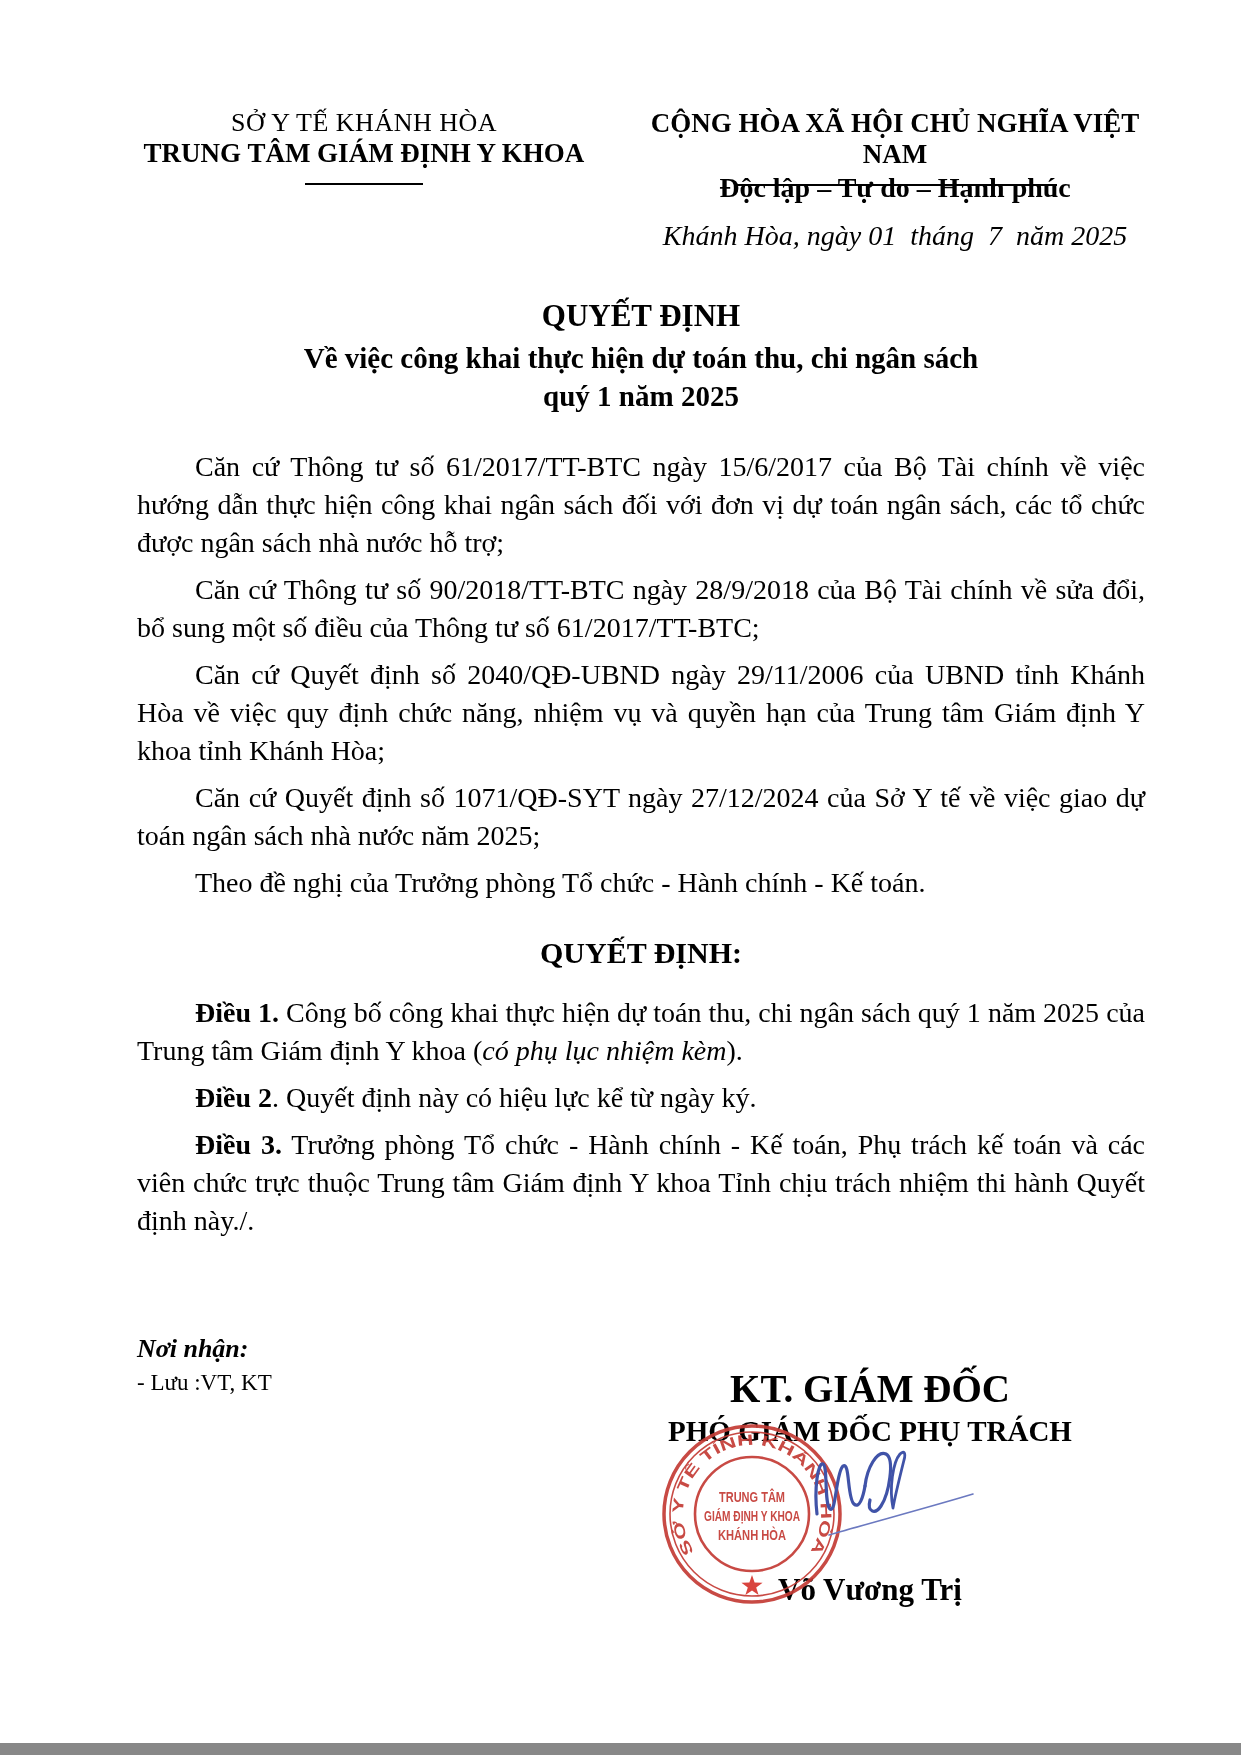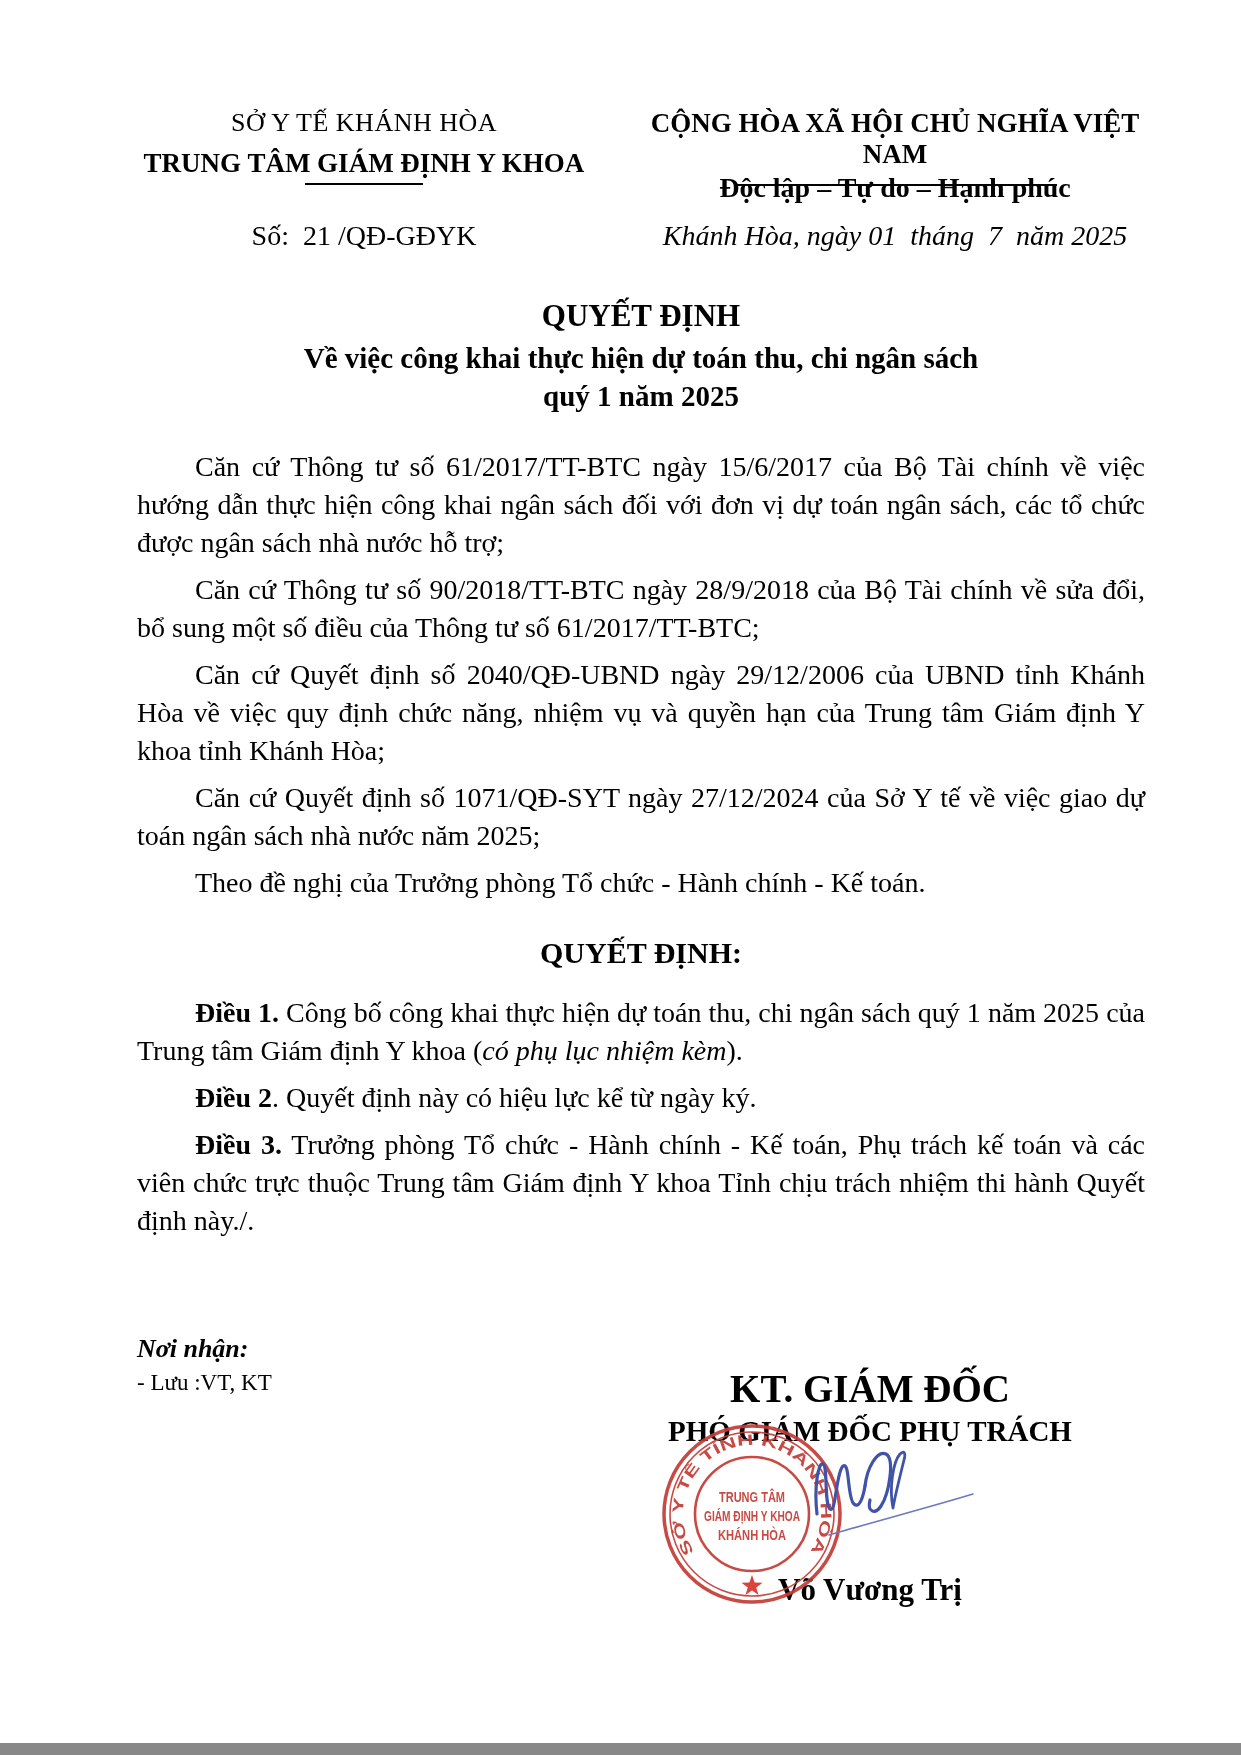--- a/index.html
+++ b/index.html
@@ -9,21 +9,21 @@
     background:#ffffff;
     margin:0 auto;
     font-family:"Liberation Serif","DejaVu Serif",serif;
     color:#000;
     overflow:hidden;
   }
   .abs{position:absolute;}
   
   .hdr-left{left:114px;top:108px;width:500px;text-align:center;}
   .hdr-left .l1{font-size:26px;letter-spacing:.5px;}
-  .hdr-left .l2{font-size:27px;font-weight:bold;margin-top:10px;}
+  .hdr-left .l2{font-size:27px;font-weight:bold;margin-top:0;}
   .hdr-right{left:630px;top:108px;width:530px;text-align:center;}
   .hdr-right .l1{font-size:27px;font-weight:bold;}
   .hdr-right .l2{font-size:28px;font-weight:bold;margin-top:2px;}
   .u-line{border-bottom:2px solid #000;height:0;}
   .ul-left{left:305px;top:183px;width:118px;}
   .ul-right{left:737px;top:184px;width:320px;}
   .doc-no{left:114px;top:220px;width:500px;text-align:center;font-size:28px;white-space:pre;}
   .date-line{left:630px;top:220px;width:530px;text-align:center;font-size:28px;font-style:italic;white-space:pre;}
   
   .title-block{left:137px;top:298px;width:1008px;text-align:center;}
@@ -51,39 +51,38 @@
 </head>
 <body>
 
 <div class="page">
 
   <div class="abs hdr-left">
     <div class="l1">SỞ Y TẾ KHÁNH HÒA</div>
     <div class="l2">TRUNG TÂM GIÁM ĐỊNH Y KHOA</div>
   </div>
   <div class="abs u-line ul-left"></div>
-  <div class="abs doc-no">Số:  21 /QĐ-GĐYK</div>
 
   <div class="abs hdr-right">
     <div class="l1">CỘNG HÒA XÃ HỘI CHỦ NGHĨA VIỆT NAM</div>
     <div class="l2">Độc lập – Tự do – Hạnh phúc</div>
   </div>
   <div class="abs u-line ul-right"></div>
   <div class="abs date-line">Khánh Hòa, ngày 01  tháng  7  năm 2025</div>
 
   <div class="abs title-block">
     <div class="t1">QUYẾT ĐỊNH</div>
     <div class="t2">Về việc công khai thực hiện dự toán thu, chi ngân sách</div>
     <div class="t3">quý 1 năm 2025</div>
   </div>
 
   <div class="abs body-block">
     <p>Căn cứ Thông tư số 61/2017/TT-BTC ngày 15/6/2017 của Bộ Tài chính về việc hướng dẫn thực hiện công khai ngân sách đối với đơn vị dự toán ngân sách, các tổ chức được ngân sách nhà nước hỗ trợ;</p>
     <p>Căn cứ Thông tư số 90/2018/TT-BTC ngày 28/9/2018 của Bộ Tài chính về sửa đổi, bổ sung một số điều của Thông tư số 61/2017/TT-BTC;</p>
-    <p>Căn cứ Quyết định số 2040/QĐ-UBND ngày 29/12/2006 của UBND tỉnh Khánh Hòa về việc quy định chức năng, nhiệm vụ và quyền hạn của Trung tâm Giám định Y khoa tỉnh Khánh Hòa;</p>
+    <p>Căn cứ Quyết định số 2040/QĐ-UBND ngày 29/11/2006 của UBND tỉnh Khánh Hòa về việc quy định chức năng, nhiệm vụ và quyền hạn của Trung tâm Giám định Y khoa tỉnh Khánh Hòa;</p>
     <p>Căn cứ Quyết định số 1071/QĐ-SYT ngày 27/12/2024 của Sở Y tế về việc giao dự toán ngân sách nhà nước năm 2025;</p>
     <p>Theo đề nghị của Trưởng phòng Tổ chức - Hành chính - Kế toán.</p>
 
     <p class="decision-heading">QUYẾT ĐỊNH:</p>
 
     <p><b>Điều 1.</b><span> Công bố công khai thực hiện dự toán thu, chi ngân sách quý 1 năm 2025 của Trung tâm Giám định Y khoa (</span><span class="it">có phụ lục nhiệm kèm</span><span>).</span></p>
 
     <p><b>Điều 2</b><span>. Quyết định này có hiệu lực kể từ ngày ký.</span></p>
 
     <p><b>Điều 3.</b><span> Trưởng phòng Tổ chức - Hành chính - Kế toán, Phụ trách kế toán và các viên chức trực thuộc Trung tâm Giám định Y khoa Tỉnh chịu trách nhiệm thi hành Quyết định này./.</span></p>

